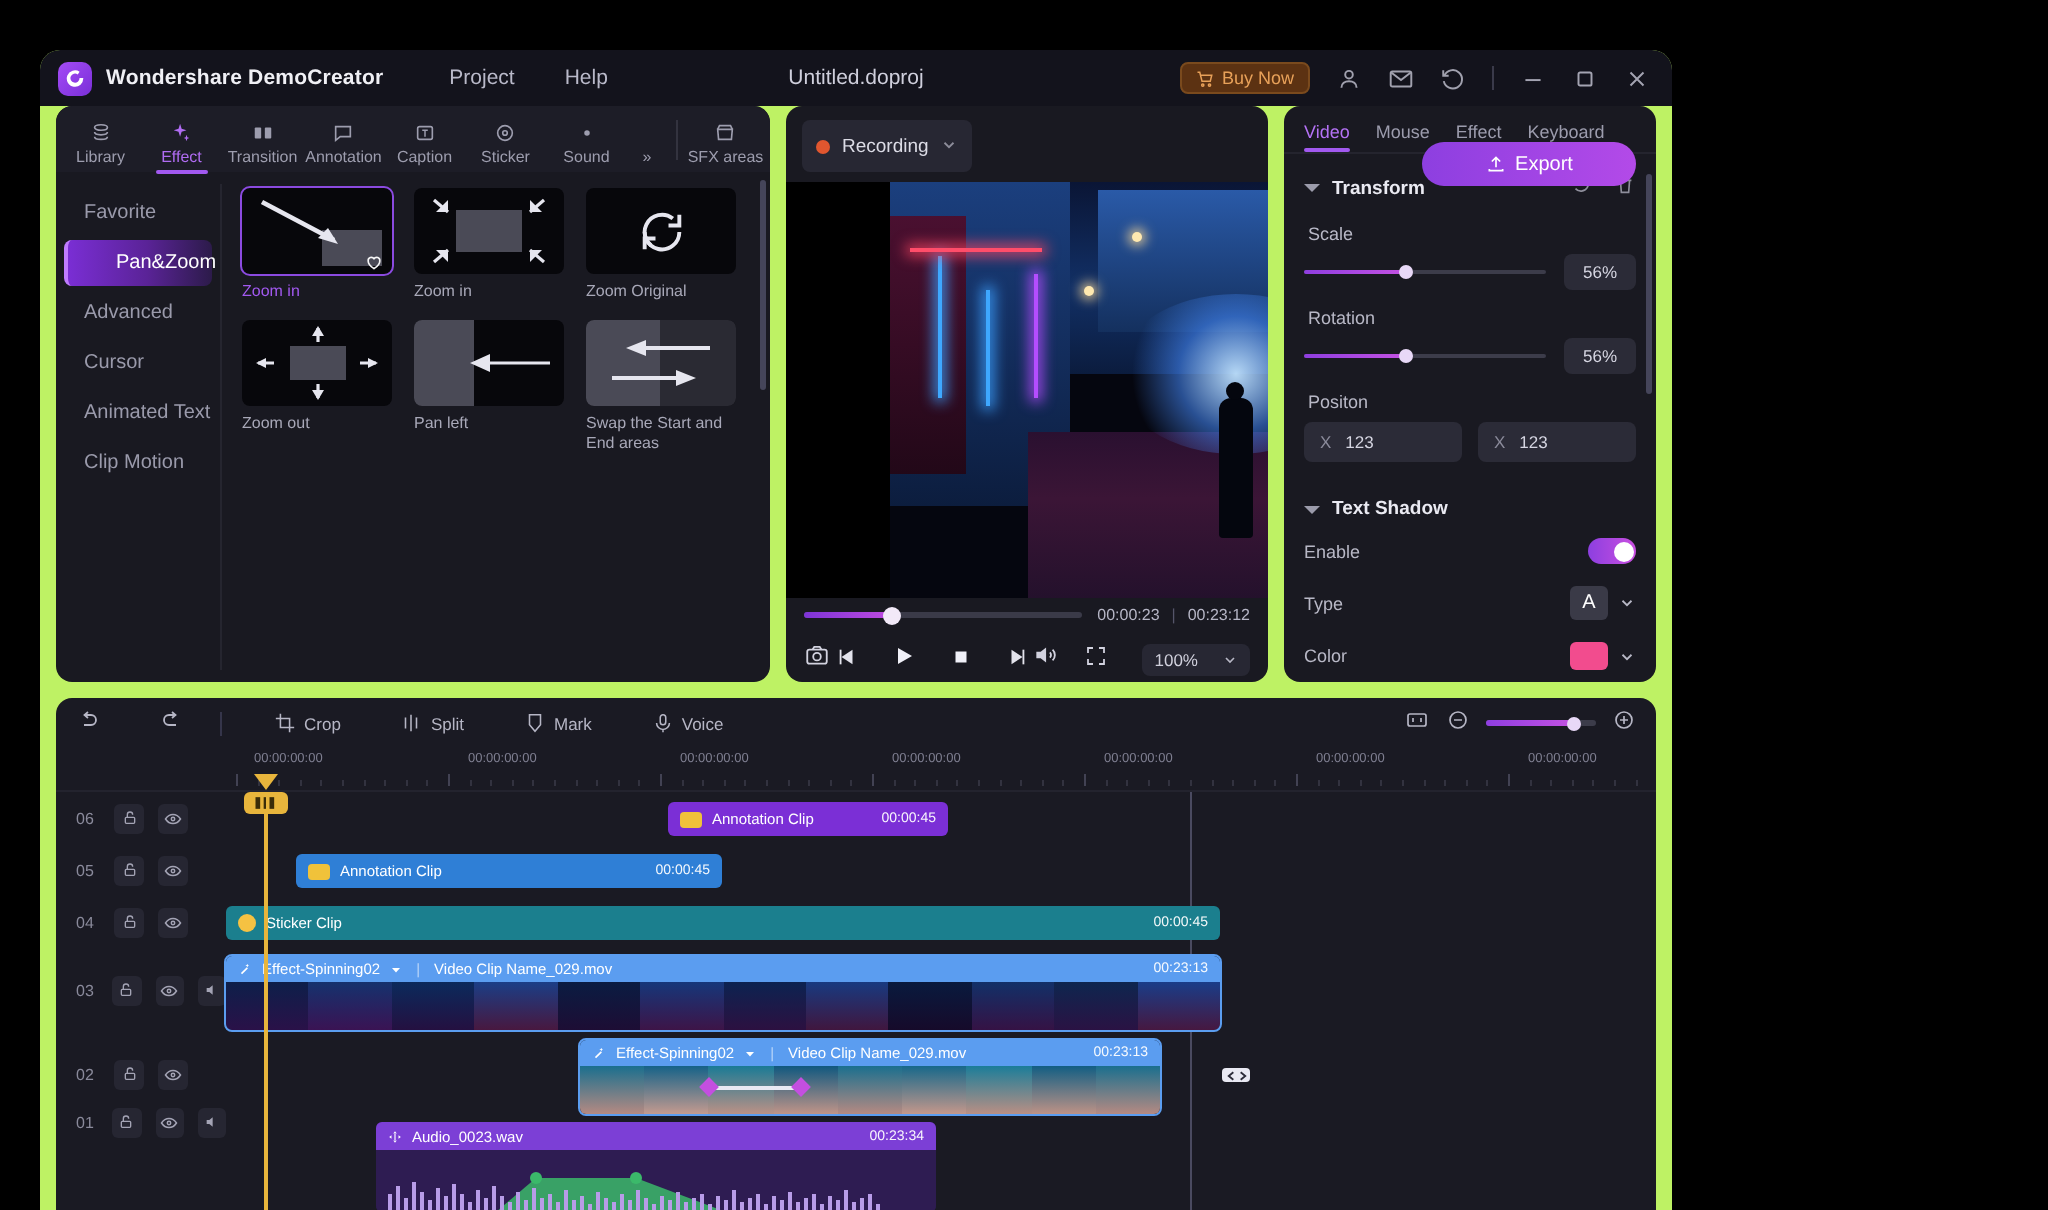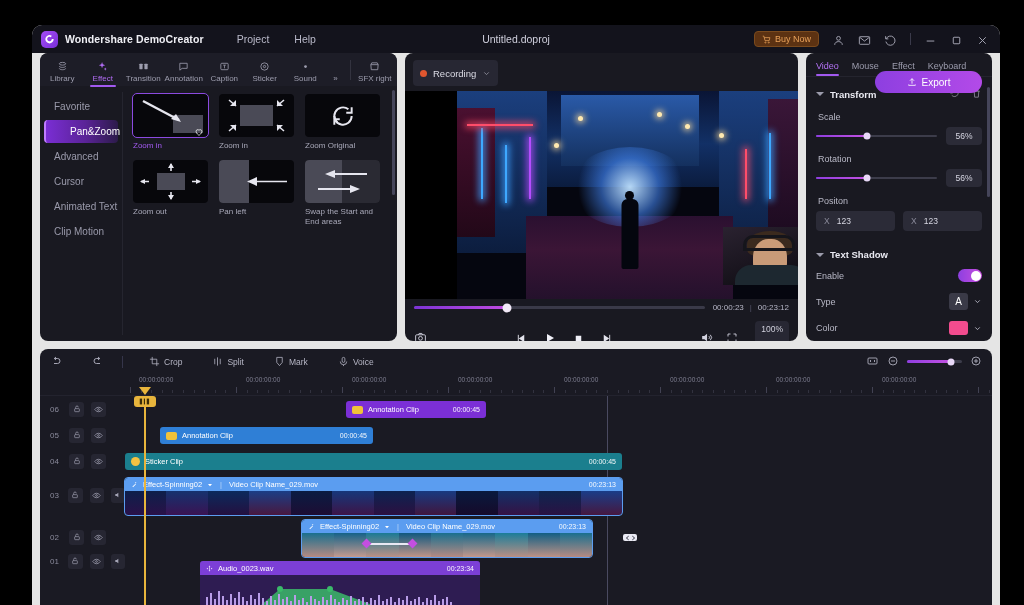--- a/index.html
+++ b/index.html
@@ -4,26 +4,25 @@
 <style>
   * { box-sizing: border-box; margin: 0; padding: 0; }
   html, body {
     width: 1024px; height: 605px;
     background: #000;
     font-family: "Liberation Sans", sans-serif;
     overflow: hidden;
   }
   #app {
     position: absolute; left: 20px; top: 25px;
-    width: 968px; height: 580px;
-    background: #e5e5e5;
+    width: 816px; height: 580px;
+    background: #bef264;
     border-radius: 10px 10px 0 0;
     overflow: hidden;
     color: #d8d8e2;
-    margin-left: 12px;
   }
 
   
   .titlebar {
     position: relative; height: 28px;
     background: #13131c;
     display: flex; align-items: center;
   }
   .brand { display: flex; align-items: center; gap: 7px; padding-left: 9px; }
   .logo {
@@ -175,21 +174,21 @@
     background: linear-gradient(90deg,#7d34d6,#c04be0); }
   .seek .knob { position: absolute; left: 32%; top: 50%; transform: translate(-50%,-50%);
     width: 9px; height: 9px; border-radius: 50%; background: #f2e9f8; }
   .times { font-size: 8px; color: #b6b6c6; display:flex; gap:6px; }
   .times .sep { color: #55556a; }
   .btnrow { display: flex; align-items: center; margin-top: 9px; }
   .btnrow .mid { margin: 0 auto; display: flex; gap: 17px; align-items: center; }
   .btnrow .right { display: flex; gap: 13px; align-items: center; }
   .zoomsel {
     display: flex; align-items: center; gap: 12px; background: #272733;
-    border-radius: 4px; padding: 3px 6px; font-size: 8.5px; color: #d0d0dc; margin-left: 4px; flex-direction: column;
+    border-radius: 4px; padding: 3px 6px; font-size: 8.5px; color: #d0d0dc; margin-left: 4px;
   }
 
   
   .rightpanel {
     width: 186px; background: #191921; border-radius: 8px;
     display: flex; flex-direction: column; overflow: hidden;
   }
   .rtabs { display: flex; gap: 13px; padding: 8px 10px 0 10px; position: relative; }
   .rtab { font-size: 9px; color: #9c9cad; padding-bottom: 5px; position: relative; }
   .rtab.active { color: #b472f5; }
@@ -417,21 +416,21 @@
           <span class="lb">»</span>
         </div>
         <div class="tabdivider"></div>
         <div class="efftab">
           <span class="ic">
             <svg width="11" height="11" viewBox="0 0 24 24" fill="none" stroke="#9d9dae" stroke-width="1.8">
                 <path d="M4 8h16l-1 11H5z"></path>
                 <path d="M4 8l2-4h12l2 4"></path>
               </svg>
           </span>
-          <span class="lb">SFX right</span>
+          <span class="lb">SFX areas</span>
         </div>
       </div>
 
       <div class="effbody">
         <div class="catlist">
           <div class="catitem">Favorite</div>
           <div class="catitem active">Pan&amp;Zoom</div>
           <div class="catitem">Advanced</div>
           <div class="catitem">Cursor</div>
           <div class="catitem">Animated Text</div>

